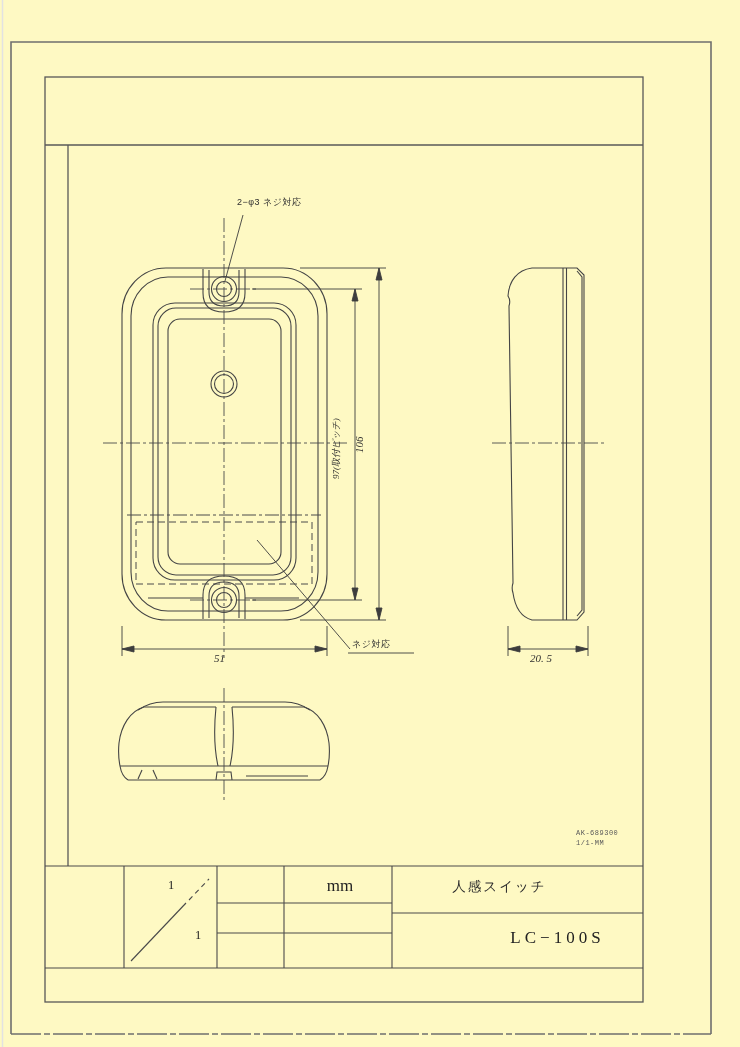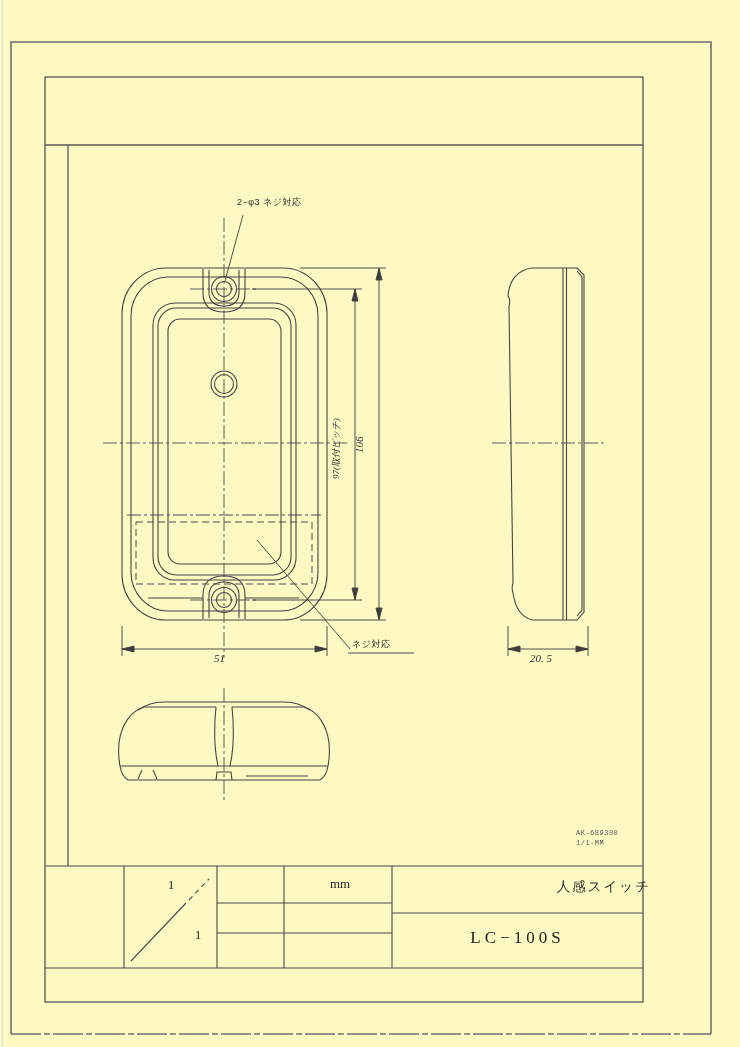--- a/index.html
+++ b/index.html
@@ -24,25 +24,25 @@
     transform-origin:left bottom;
   }
   .jp-small{font-size:9px;color:#2f2f2f;letter-spacing:0.5px;}
   .note-small{
     font-family:"Liberation Mono", monospace;
     font-size:7px;color:#5a5a5a;letter-spacing:0.5px;
   }
   .tb-title{font-size:13.5px;color:#2b2b2b;text-align:center;width:251px;letter-spacing:2px;}
   .tb-model{
     font-family:"Liberation Serif", serif;
-    font-size:17px;color:#222;text-align:center;width:251px;letter-spacing:4px;
+    font-size:17px;color:#222;text-align:center;width:251px;letter-spacing:4px;padding-left:40px;
   }
   .tb-units{
     font-family:"Liberation Serif", serif;
-    font-size:13px;color:#222;text-align:center;width:112px;
+    font-size:17px;color:#222;text-align:center;width:112px;
   }
   .tb-scale{
     font-family:"Liberation Serif", serif;
     font-size:12.5px;color:#222;
   }
 </style>
 </head>
 <body>
 
 <div id="page">
@@ -190,17 +190,17 @@
   <div class="txt jp-small" style="left:352px;top:640px;">ネジ対応</div>
 
   <div class="txt note-small" style="left:576px;top:830px;">AK-689300</div>
   <div class="txt note-small" style="left:576px;top:840px;">1/1-MM</div>
 
   <div class="txt tb-scale" style="left:168px;top:879px;">1</div>
   <div class="txt tb-scale" style="left:195px;top:929px;">1</div>
 
   <div class="txt tb-units" style="left:284px;top:877px;">mm</div>
 
-  <div class="txt tb-title" style="left:400px;top:880px;text-align:right;">人感スイッチ</div>
+  <div class="txt tb-title" style="left:374px;top:880px;">人感スイッチ</div>
 
   <div class="txt tb-model" style="left:392px;top:929px;">LC−100S</div>
 
 </div>
 
 </body></html>

